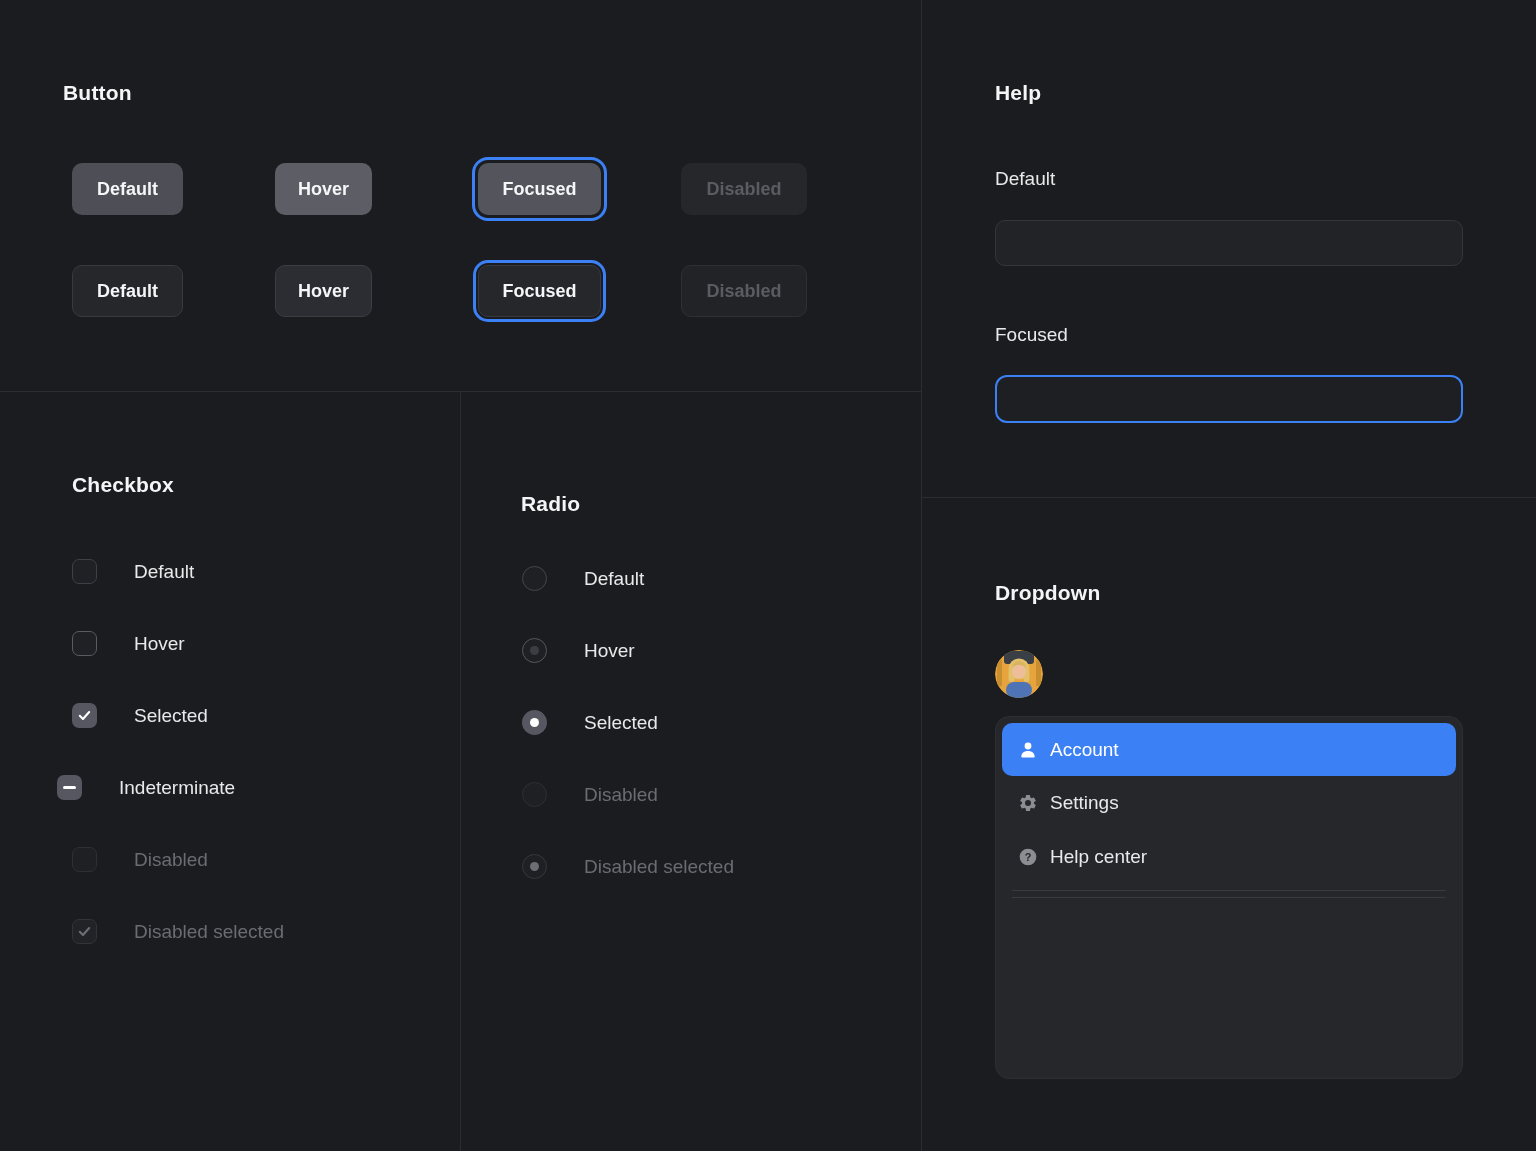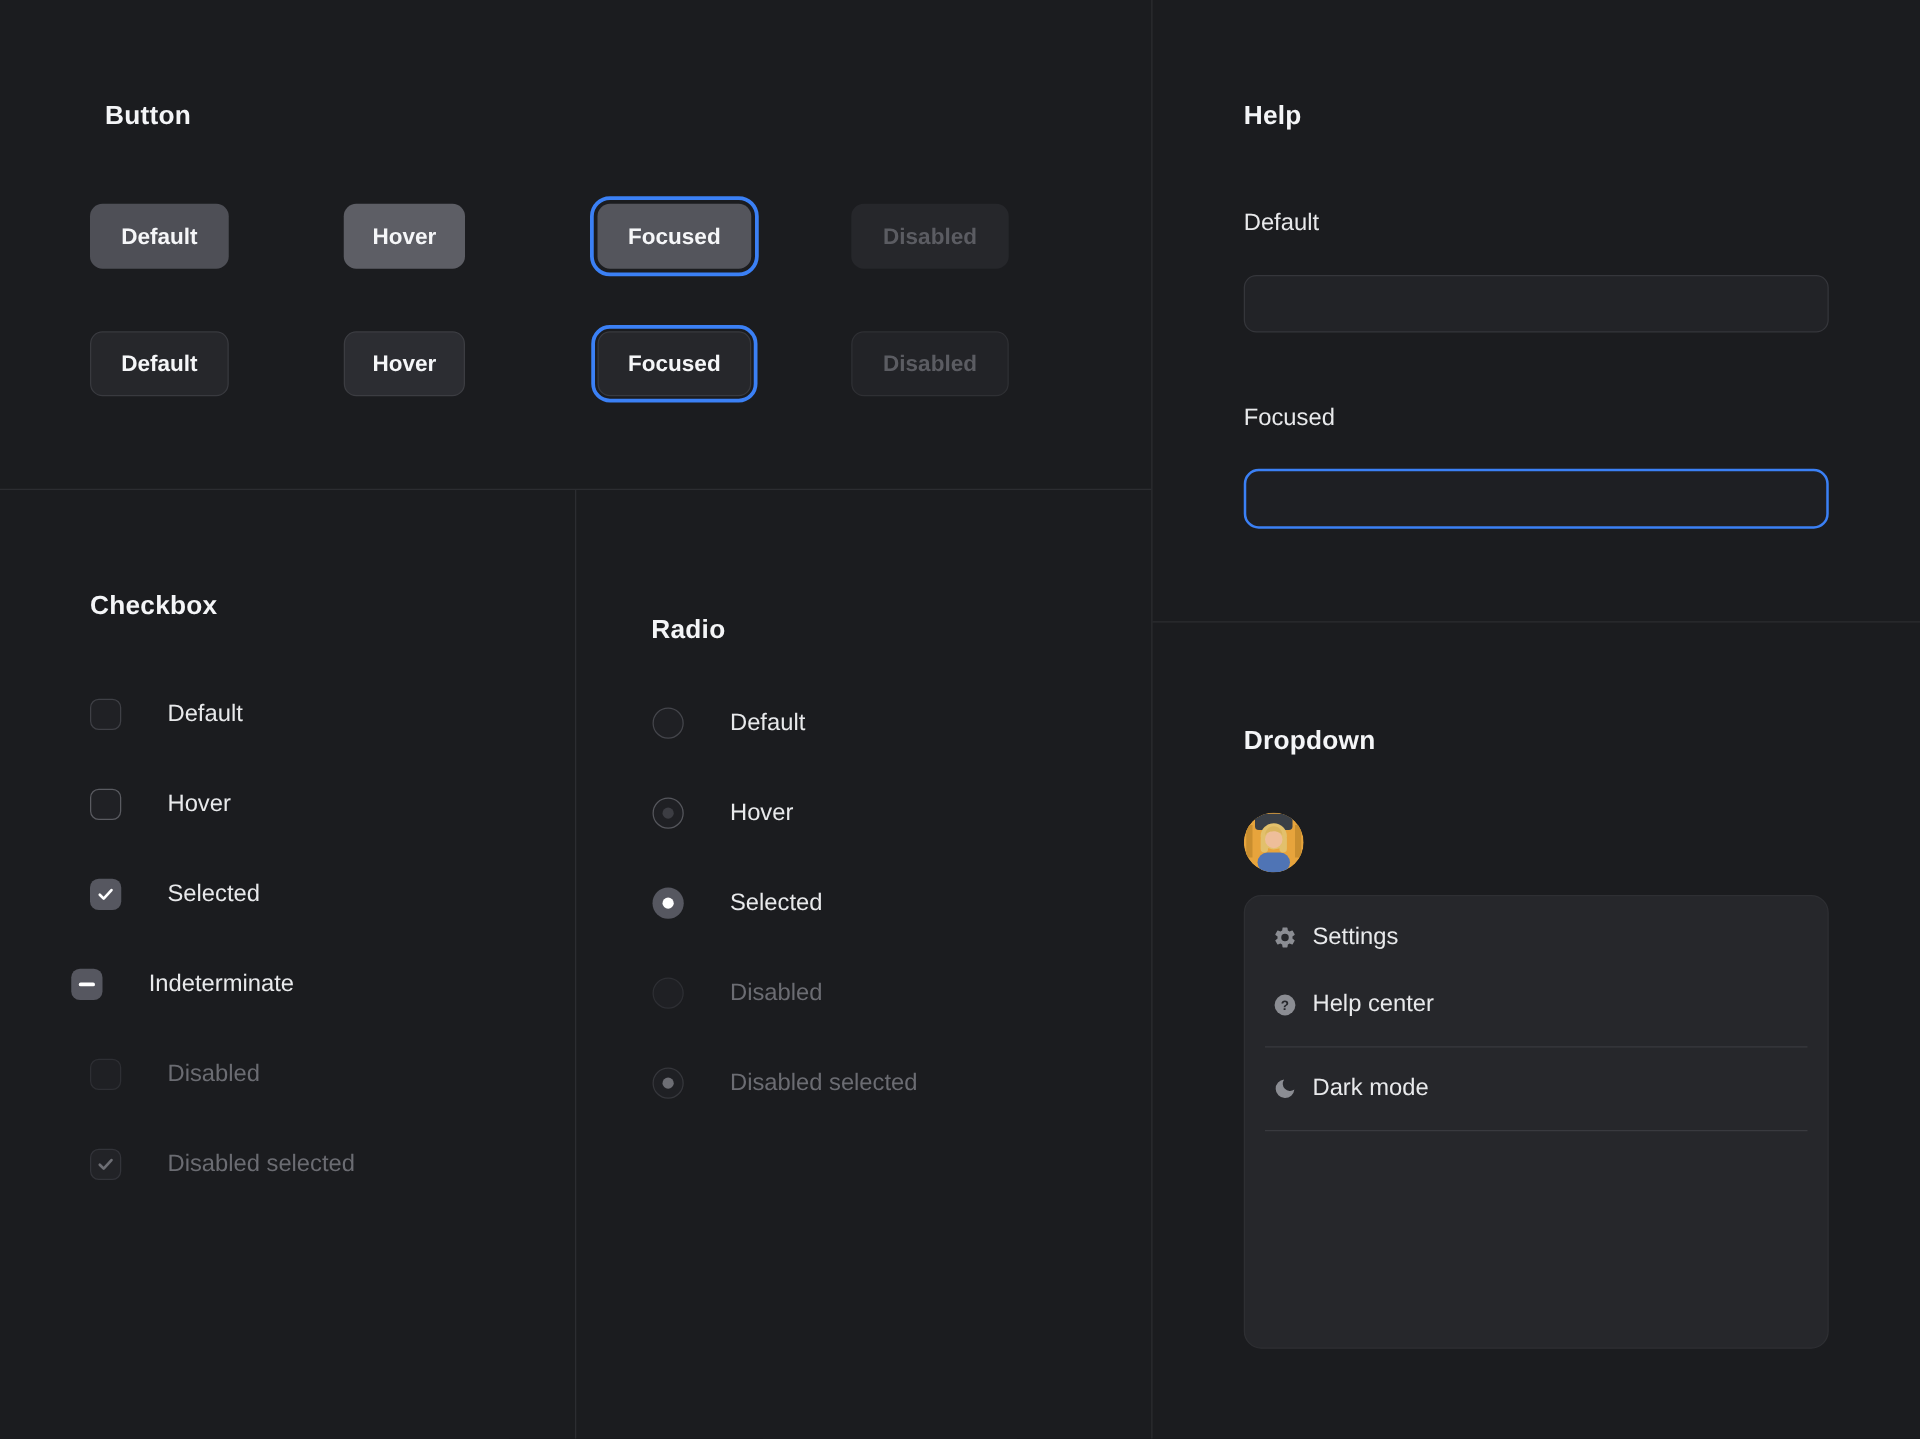--- a/index.html
+++ b/index.html
@@ -103,21 +103,21 @@
 </style>
 </head>
 <body>
 
 <div class="divider-line" style="left:0;top:391px;width:921px;height:1px;"></div>
 <div class="divider-line" style="left:921px;top:0;width:1px;height:1151px;"></div>
 <div class="divider-line" style="left:460px;top:392px;width:1px;height:759px;"></div>
 <div class="divider-line" style="left:922px;top:497px;width:614px;height:1px;"></div>
 
 <div class="panel" style="left:0;top:0;width:921px;height:391px;">
-  <h2 class="section-title" style="left:84px;top:81px;">Button</h2>
+  <h2 class="section-title" style="left:63px;top:81px;">Button</h2>
 
   <button class="btn r1 c1 btn-primary-default">Default</button>
   <button class="btn r1 c2 btn-primary-hover">Hover</button>
   <button class="btn r1 c3 btn-primary-focused">Focused</button>
   <button class="btn r1 c4 btn-primary-disabled">Disabled</button>
 
   <button class="btn r2 c1 btn-secondary-default">Default</button>
   <button class="btn r2 c2 btn-secondary-hover">Hover</button>
   <button class="btn r2 c3 btn-secondary-focused">Focused</button>
   <button class="btn r2 c4 btn-secondary-disabled">Disabled</button>
@@ -222,20 +222,29 @@
         <circle cx="24" cy="19" r="10.5" fill="#e2c06c"></circle>
         <rect x="13.5" y="19" width="6" height="13" rx="3" fill="#e2c06c"></rect>
         <rect x="28.5" y="19" width="6" height="13" rx="3" fill="#e2c06c"></rect>
         <circle cx="24" cy="21.5" r="7" fill="#eebe9a"></circle>
         <path d="M17 19c0-5 3-8 7-8s7 3 7 8c0-2-3-4-7-4s-7 2-7 4z" fill="#d9b45e"></path>
       </g>
     </svg>
   </div>
 
   <div class="menu">
+    <div class="menu-item selected">
+      <span class="mi-icon">
+        <svg viewBox="0 0 24 24" fill="#ffffff">
+            <circle cx="12" cy="7.2" r="4.1"></circle>
+            <path d="M12 13.3c-4.6 0-8 2.6-8 6.4 0 .7.5 1.3 1.2 1.3h13.6c.7 0 1.2-.6 1.2-1.3 0-3.8-3.4-6.4-8-6.4z"></path>
+          </svg>
+      </span>
+      <span>Account</span>
+    </div>
 
     <div class="menu-item">
       <span class="mi-icon">
         <svg viewBox="0 0 24 24" fill="#8b8d93">
             <path d="M19.14 12.94c.04-.3.06-.61.06-.94 0-.32-.02-.64-.07-.94l2.03-1.58a.49.49 0 0 0 .12-.61l-1.92-3.32a.49.49 0 0 0-.59-.22l-2.39.96c-.5-.38-1.03-.7-1.62-.94l-.36-2.54a.48.48 0 0 0-.48-.41h-3.84c-.24 0-.43.17-.47.41l-.36 2.54c-.59.24-1.13.57-1.62.94l-2.39-.96a.49.49 0 0 0-.59.22L2.74 8.87c-.12.21-.08.47.12.61l2.03 1.58c-.05.3-.09.63-.09.94s.02.64.07.94l-2.03 1.58a.49.49 0 0 0-.12.61l1.92 3.32c.12.22.37.29.59.22l2.39-.96c.5.38 1.03.7 1.62.94l.36 2.54c.05.24.24.41.48.41h3.84c.24 0 .44-.17.47-.41l.36-2.54c.59-.24 1.13-.56 1.62-.94l2.39.96c.22.08.47 0 .59-.22l1.92-3.32c.12-.22.07-.47-.12-.61l-2.01-1.58zM12 15.6A3.6 3.6 0 1 1 12 8.4a3.6 3.6 0 0 1 0 7.2z"></path>
           </svg>
       </span>
       <span>Settings</span>
     </div>
 
@@ -245,25 +254,17 @@
         <svg viewBox="0 0 24 24">
             <circle cx="12" cy="12" r="10" fill="#8b8d93"></circle>
             <text x="12" y="16.4" text-anchor="middle" font-size="13" font-weight="bold" font-family="'Liberation Sans',sans-serif" fill="#26272b">?</text>
           </svg>
       </span>
       <span>Help center</span>
     </div>
 
     <div class="menu-divider"></div>
 
-    <div class="menu-item">
-      <span class="mi-icon">
-        <svg viewBox="0 0 24 24" fill="#8b8d93">
-            <path d="M21 12.79A9 9 0 1 1 11.21 3 7 7 0 0 0 21 12.79z"></path>
-          </svg>
-      </span>
-      <span>Dark mode</span>
-    </div>
 
     <div class="menu-divider"></div>
 
   </div>
 </div>
 
 </body></html>

